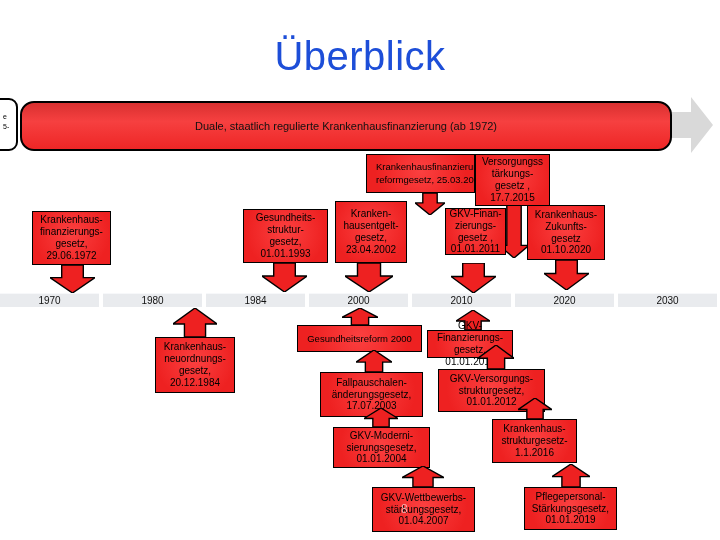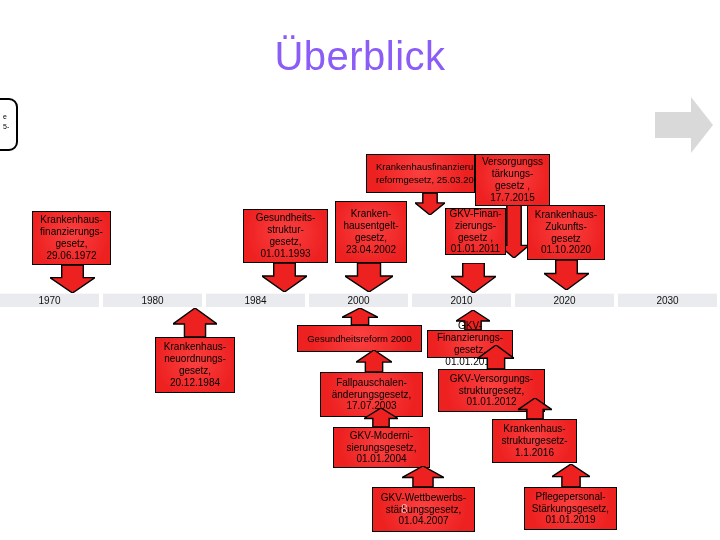--- a/index.html
+++ b/index.html
@@ -1,19 +1,19 @@
 <!DOCTYPE html>
 <html><head>
 <meta charset="utf-8">
 <style>
   html,body{margin:0;padding:0;background:#fff;}
   #slide{position:relative;width:720px;height:540px;background:#ffffff;overflow:hidden;
          font-family:"Liberation Sans", sans-serif;color:#000;}
   .title{position:absolute;left:0;top:34px;width:720px;text-align:center;
-         font-size:40px;letter-spacing:0.5px;color:#8b5cf6;}
+         font-size:40px;letter-spacing:0.5px;color:#1d4ed8;}
   
   .banner{position:absolute;left:20px;top:101px;width:652px;height:50px;box-sizing:border-box;
           background:linear-gradient(180deg,#d93030 0%,#f64040 40%,#ee2626 100%);
           border:2.5px solid #000;border-radius:14px;z-index:2;
           display:flex;align-items:center;justify-content:center;}
   .banner span{font-size:11px;color:#111;}
   .left-clip-box{position:absolute;left:-22px;top:98px;width:40px;height:53px;box-sizing:border-box;
           background:#fff;border:2px solid #000;border-radius:9px;z-index:3;
           font-size:7px;line-height:1.4;padding:12px 0 0 23px;}
   .gray-arrow{position:absolute;left:650px;top:95px;z-index:1;}
@@ -43,20 +43,23 @@
 <div id="slide">
 
   <div class="title">Überblick</div>
 
   <div class="gray-arrow">
     <svg width="70" height="62" viewBox="0 0 70 62">
       <polygon points="5,17 41,17 41,2 63,30 41,58 41,43 5,43" fill="#d9d9d9"></polygon>
     </svg>
   </div>
 
+  <div class="banner">
+    <span>Duale, staatlich regulierte Krankenhausfinanzierung  (ab 1972)</span>
+  </div>
 
   <div class="left-clip-box">
     <div>e</div>
     <div>5-</div>
   </div>
 
   <div class="tl-seg" style="left:0px">
       <span>1970</span>
     </div>
   <div class="tl-seg" style="left:103px">

